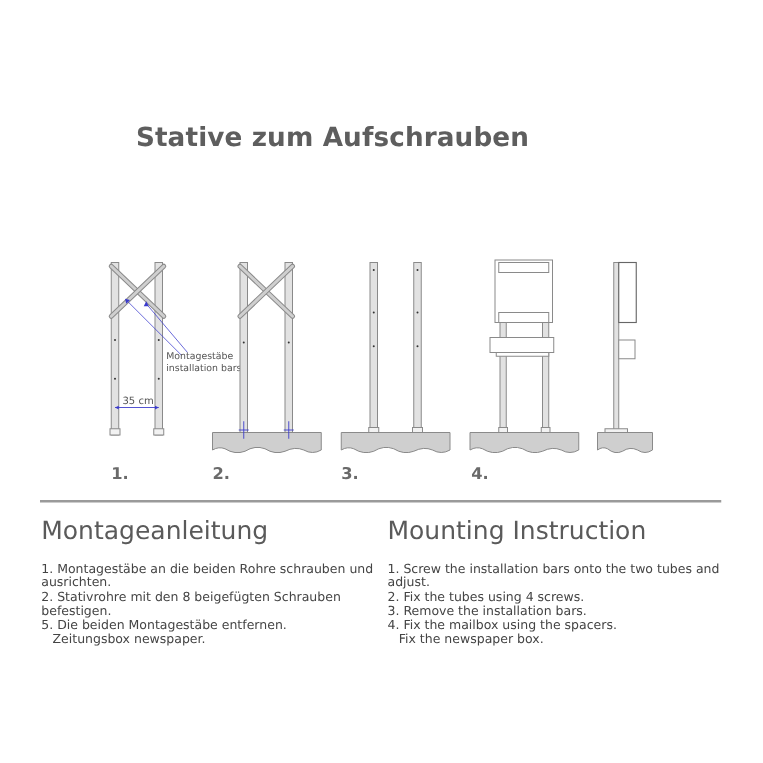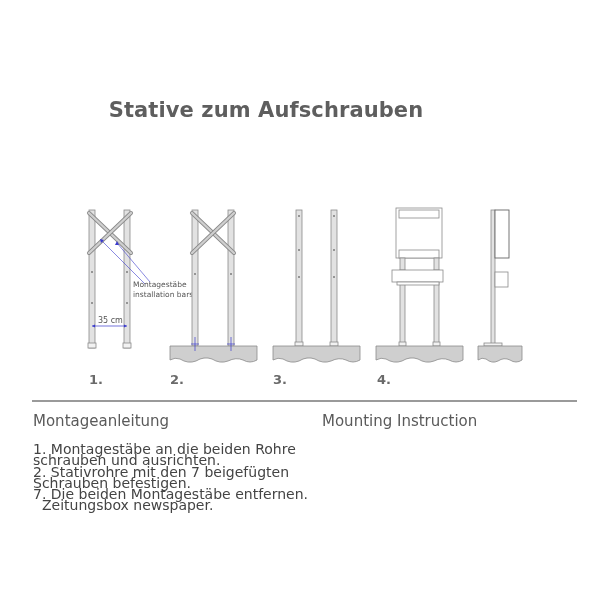--- a/index.html
+++ b/index.html
@@ -4,22 +4,22 @@
 <style>
   html, body { margin: 0; padding: 0; background: #ffffff; }
   body { width: 610px; height: 610px; position: relative; overflow: hidden;
          font-family: "DejaVu Sans", "Liberation Sans", sans-serif; color: #555; }
   .title { position: absolute; left: 0; width: 532px; top: 98px; text-align: center;
            font-size: 21px; font-weight: bold; color: #5e5e5e; letter-spacing: 0.1px; }
   .figure-svg { position: absolute; left: 0; top: 0; }
   .step-num { position: absolute; top: 372px; font-size: 13px; font-weight: bold; color: #6a6a6a; }
   .divider { position: absolute; top: 400px; left: 32px; width: 545px; height: 2px; background: #9a9a9a; }
   .col { position: absolute; top: 412px; width: 280px; }
-  .col h2 { margin: 0 0 14px 0; font-size: 15px; font-weight: normal; color: #5a5a5a; }
-  .col ol { margin: 0; padding: 0; list-style: none; font-size: 14px; line-height: 11.3px; color: #444; }
+  .col h2 { margin: 0 0 14px 0; font-size: 20px; font-weight: normal; color: #5a5a5a; }
+  .col ol { margin: 0; padding: 0; list-style: none; font-size: 10px; line-height: 11.3px; color: #444; }
   .col li { margin: 0; padding: 0; }
   .col .cont { padding-left: 9px; }
   .label-small { font-size: 7.5px; fill: #555; font-family: "DejaVu Sans", "Liberation Sans", sans-serif; }
 </style>
 </head>
 <body>
 
 <div class="title">Stative zum Aufschrauben</div>
 
 <svg class="figure-svg" width="610" height="400" viewBox="0 0 610 400">
@@ -121,21 +121,28 @@
 <div class="step-num" style="left:170px">2.</div>
 <div class="step-num" style="left:273px">3.</div>
 <div class="step-num" style="left:377px">4.</div>
 
 <div class="divider"></div>
 
 <div class="col" style="left:33px">
   <h2>Montageanleitung</h2>
   <ol>
     <li>1. Montagestäbe an die beiden Rohre schrauben und ausrichten.</li>
-    <li>2. Stativrohre mit den 7 beigefügten Schrauben befestigen.</li>
-    <li>7. Die beiden Montagestäbe entfernen.</li>
+    <li>2. Stativrohre mit den 8 beigefügten Schrauben befestigen.</li>
+    <li>5. Die beiden Montagestäbe entfernen.</li>
     <li class="cont">Zeitungsbox newspaper.</li>
   </ol>
 </div>
 
-<div class="col" style="left:322px">
+<div class="col" style="left:310px">
   <h2>Mounting Instruction</h2>
+  <ol>
+    <li>1. Screw the installation bars onto the two tubes and adjust.</li>
+    <li>2. Fix the tubes using 4 screws.</li>
+    <li>3. Remove the installation bars.</li>
+    <li>4. Fix the mailbox using the spacers.</li>
+    <li class="cont">Fix the newspaper box.</li>
+  </ol>
 </div>
 
 </body></html>

